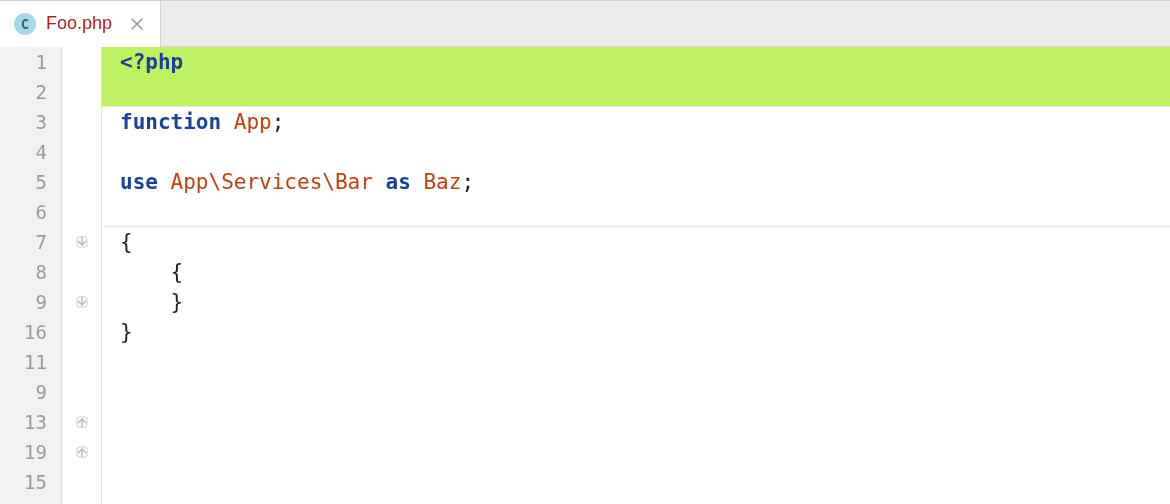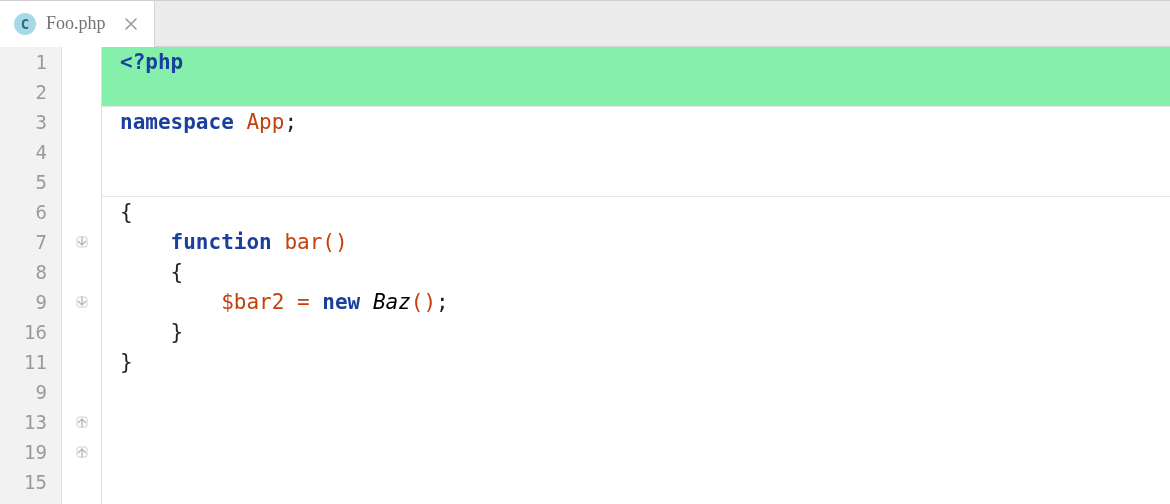--- a/index.html
+++ b/index.html
@@ -5,32 +5,32 @@
 * { margin: 0; padding: 0; box-sizing: border-box; }
 html, body { width: 1170px; height: 504px; overflow: hidden; font-family: "Segoe UI", Arial, sans-serif; background: #fff; }
 
 .window { display: flex; flex-direction: column; width: 100%; height: 100%; border-top: 1px solid #d0d0d0; }
 
 
 .tabbar { height: 46px; background: #ececec; display: flex; align-items: stretch; border-bottom: 1px solid #d4d4d4; }
 .tab { display: flex; align-items: center; padding: 0 14px 0 14px; background: #ffffff; border-right: 1px solid #d4d4d4; gap: 10px; position: relative; }
 .tab::after { content:""; position:absolute; left:0; right:0; bottom:-1px; height:1px; background:#fff; }
 .tab-icon { width: 22px; height: 22px; border-radius: 50%; background: #a7d8e8; color: #2a6d82; display: flex; align-items: center; justify-content: center; font-size: 14px; font-weight: 600; font-family: Menlo, Consolas, monospace; }
-.tab-label { font-size: 18px; color: #737373; font-family: Liberation Serif, serif; }
+.tab-label { font-size: 18px; color: #b91c1c; }
 .tab-close { width: 18px; height: 18px; display:flex; align-items:center; justify-content:center; margin-left: 6px; color:#9a9a9a; }
 .tab-close svg { width:12px; height:12px; }
 
 
 .editor { flex:1; display:flex; font-family: Menlo, Consolas, "DejaVu Sans Mono", monospace; font-size: 21px; line-height: 30px; position: relative; }
 .gutter { width: 62px; background: #f2f2f2; border-right: 1px solid #e0e0e0; padding-top: 0; }
 .gutter .ln { height: 30px; text-align: right; padding-right: 14px; color: #9a9a9a; font-size: 19px; }
 .fold-strip { width: 40px; background: #ffffff; border-right: 1px solid #e0e0e0; position: relative; }
 .code { flex:1; background:#fff; position:relative; }
 .line { height:30px; padding-left: 18px; white-space: pre; position: relative; }
-.line.hl { background: #86efac; }
+.line.hl { background: #bef264; }
 .line.sep::after { content:""; position:absolute; left:0; right:0; bottom:0; height:1px; background:#e6e6e6; }
 
 .fold-strip .fold { position:absolute; left:50%; transform:translateX(-50%); width:14px; height:14px; }
 .fold svg { width:14px; height:14px; display:block; }
 
 
 .kw { color:#1a3f9c; font-weight:700; }
 .txt { color:#c2410c; }
 .ital { font-style: italic; }
 .punc { color:#222; }
@@ -92,26 +92,25 @@
         <div class="fold" style="top: 398px;">
           <svg viewBox="0 0 14 14">
             <path d="M7 13 L7 5 M3 8 L7 4 L11 8" stroke="#b8b8b8" stroke-width="1.4" fill="none"></path>
             <rect x="2" y="2" width="10" height="10" rx="2" fill="none" stroke="#d0d0d0" stroke-width="1"></rect>
           </svg>
         </div>
       </div>
     <div class="code">
         <div class="line hl"><span class="kw">&lt;?php</span></div>
         <div class="line hl sep"></div>
-        <div class="line"><span class="kw">namespace </span><span class="txt">App</span><span class="punc">;</span></div>
+        <div class="line"><span class="kw">function </span><span class="txt">App</span><span class="punc">;</span></div>
         <div class="line"></div>
+        <div class="line"><span class="kw">use </span><span class="txt">App\Services\Bar </span><span class="kw">as </span><span class="txt">Baz</span><span class="punc">;</span></div>
         <div class="line sep"></div>
         <div class="line"><span class="punc">{</span></div>
-        <div class="line"><span class="txt">    </span><span class="kw">function </span><span class="txt">bar()</span></div>
         <div class="line"><span class="punc">    {</span></div>
-        <div class="line"><span class="txt">        $bar2 = </span><span class="kw">new </span><span class="ital">Baz</span><span class="txt">()</span><span class="punc">;</span></div>
         <div class="line"><span class="punc">    }</span></div>
         <div class="line"><span class="punc">}</span></div>
         <div class="line"></div>
       </div>
   </div>
 
 </div>
 
 </body></html>

